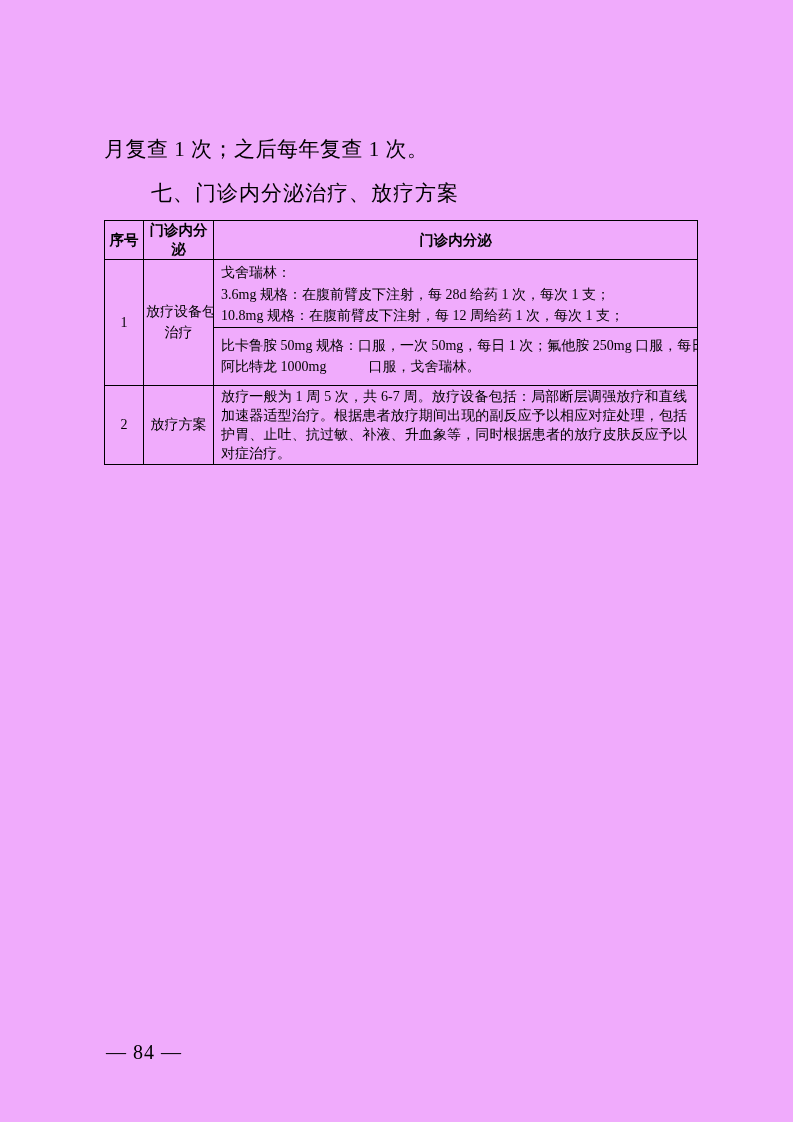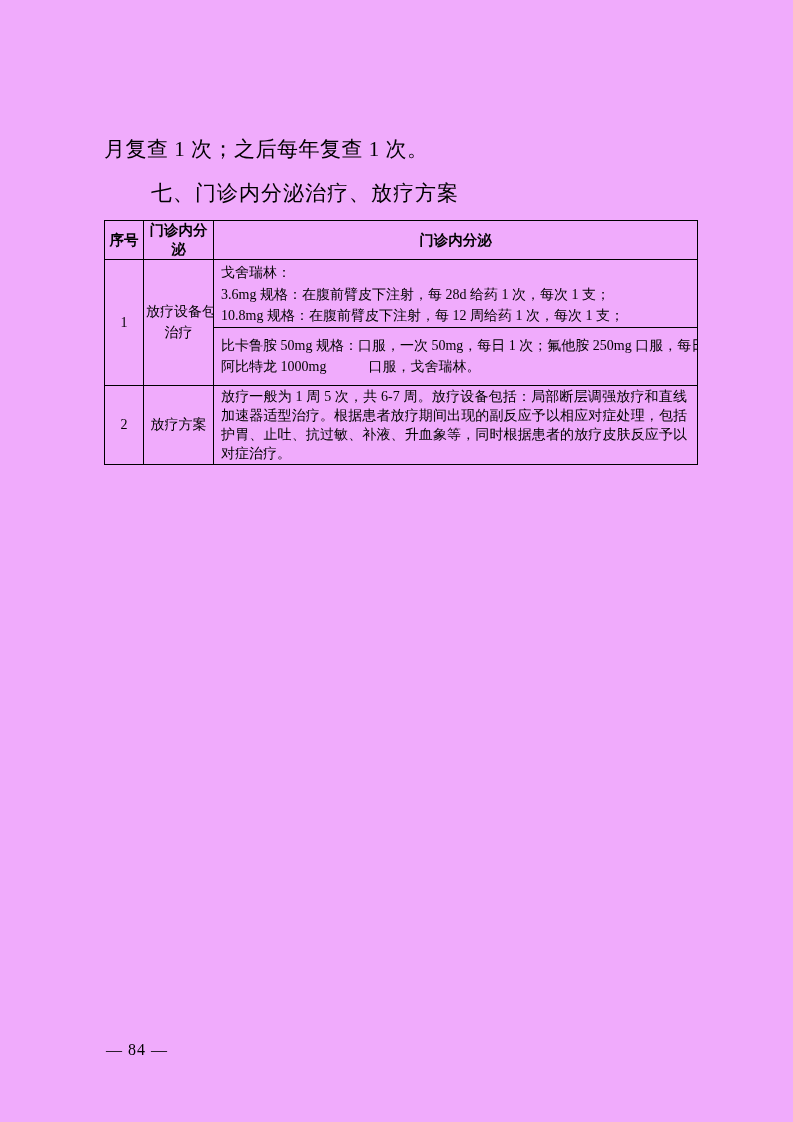--- a/index.html
+++ b/index.html
@@ -78,21 +78,21 @@
     padding: 1px 10px 1px 7px;
     line-height: 19px;
     text-align: justify;
   }
   .line { white-space: pre; }
   .wrapline { white-space: normal; }
   .pagenum {
     position: absolute;
     left: 106px;
     top: 1041px;
-    font-size: 16px;
+    font-size: 20px;
     letter-spacing: 1px;
     white-space: pre;
   }
 </style>
 </head>
 <body>
 
 <div class="page">
 
   <div class="para">月复查 1 次；之后每年复查 1 次。</div>

